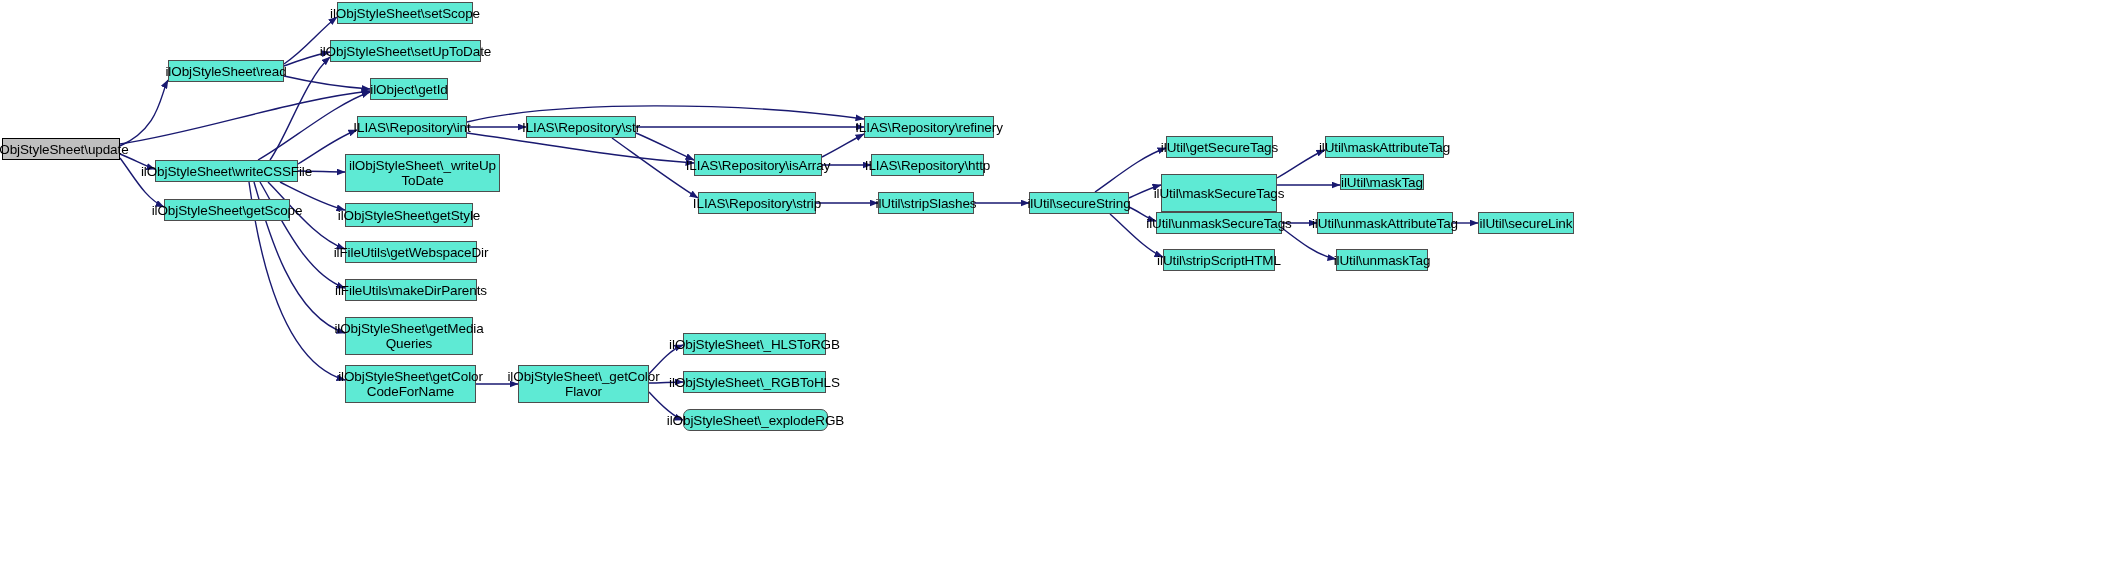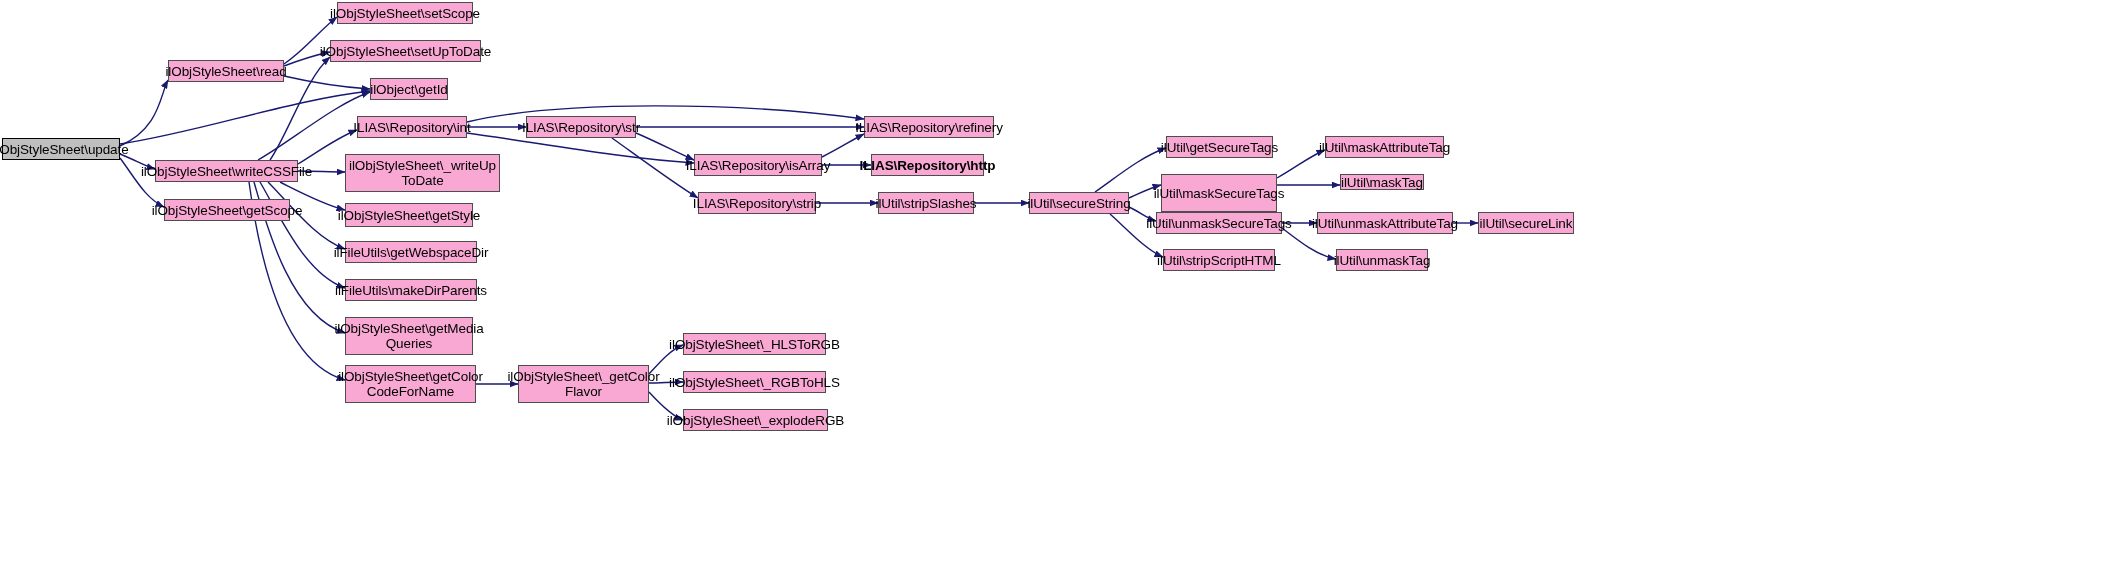--- a/index.html
+++ b/index.html
@@ -22,21 +22,21 @@
     left: 0;
     top: 0;
     width: 2101px;
     height: 583px;
     pointer-events: none;
   }
   .node {
     position: absolute;
     box-sizing: border-box;
     border: 1px solid #4d4d4d;
-    background: #f9a8d4;
+    background: #5eead4;
     color: #000000;
     font-size: 13.5px;
     line-height: 15px;
     display: flex;
     align-items: center;
     justify-content: center;
     text-align: center;
     white-space: pre-line;
     z-index: 5;
     letter-spacing: -0.1px;
@@ -115,32 +115,32 @@
       <div class="node" style="left: 345px; top: 241px; width: 132px; height: 22px;">ilFileUtils\getWebspaceDir</div>
       <div class="node" style="left: 345px; top: 279px; width: 132px; height: 22px;">ilFileUtils\makeDirParents</div>
       <div class="node" style="left: 345px; top: 317px; width: 128px; height: 38px;">ilObjStyleSheet\getMedia
 Queries</div>
       <div class="node" style="left: 345px; top: 365px; width: 131px; height: 38px;">ilObjStyleSheet\getColor
 CodeForName</div>
       <div class="node" style="left: 526px; top: 116px; width: 110px; height: 22px;">ILIAS\Repository\str</div>
       <div class="node" style="left: 694px; top: 154px; width: 128px; height: 22px;">ILIAS\Repository\isArray</div>
       <div class="node" style="left: 698px; top: 192px; width: 118px; height: 22px;">ILIAS\Repository\strip</div>
       <div class="node" style="left: 864px; top: 116px; width: 130px; height: 22px;">ILIAS\Repository\refinery</div>
-      <div class="node" style="left: 871px; top: 154px; width: 113px; height: 22px; font-weight: bold;">ILIAS\Repository\http</div>
+      <div class="node" style="left: 871px; top: 154px; width: 113px; height: 22px;">ILIAS\Repository\http</div>
       <div class="node" style="left: 878px; top: 192px; width: 96px; height: 22px;">ilUtil\stripSlashes</div>
       <div class="node" style="left: 1029px; top: 192px; width: 100px; height: 22px;">ilUtil\secureString</div>
       <div class="node" style="left: 1166px; top: 136px; width: 107px; height: 22px;">ilUtil\getSecureTags</div>
       <div class="node" style="left: 1161px; top: 174px; width: 116px; height: 38px;">ilUtil\maskSecureTags</div>
       <div class="node" style="left: 1156px; top: 212px; width: 126px; height: 22px;">ilUtil\unmaskSecureTags</div>
       <div class="node" style="left: 1163px; top: 249px; width: 112px; height: 22px;">ilUtil\stripScriptHTML</div>
       <div class="node" style="left: 1325px; top: 136px; width: 119px; height: 22px;">ilUtil\maskAttributeTag</div>
       <div class="node" style="left: 1340px; top: 174px; width: 84px; height: 16px;">ilUtil\maskTag</div>
       <div class="node" style="left: 1317px; top: 212px; width: 136px; height: 22px;">ilUtil\unmaskAttributeTag</div>
       <div class="node" style="left: 1336px; top: 249px; width: 92px; height: 22px;">ilUtil\unmaskTag</div>
       <div class="node" style="left: 1478px; top: 212px; width: 96px; height: 22px;">ilUtil\secureLink</div>
       <div class="node" style="left: 518px; top: 365px; width: 131px; height: 38px;">ilObjStyleSheet\_getColor
 Flavor</div>
       <div class="node" style="left: 683px; top: 333px; width: 143px; height: 22px;">ilObjStyleSheet\_HLSToRGB</div>
       <div class="node" style="left: 683px; top: 371px; width: 143px; height: 22px;">ilObjStyleSheet\_RGBToHLS</div>
-      <div class="node" style="left: 683px; top: 409px; width: 145px; height: 22px;">ilObjStyleSheet\_explodeRGB</div>
+      <div class="node" style="left: 683px; top: 409px; width: 145px; height: 22px; border-radius: 7px;">ilObjStyleSheet\_explodeRGB</div>
     </div>
 
 </div>
 
 </body></html>

